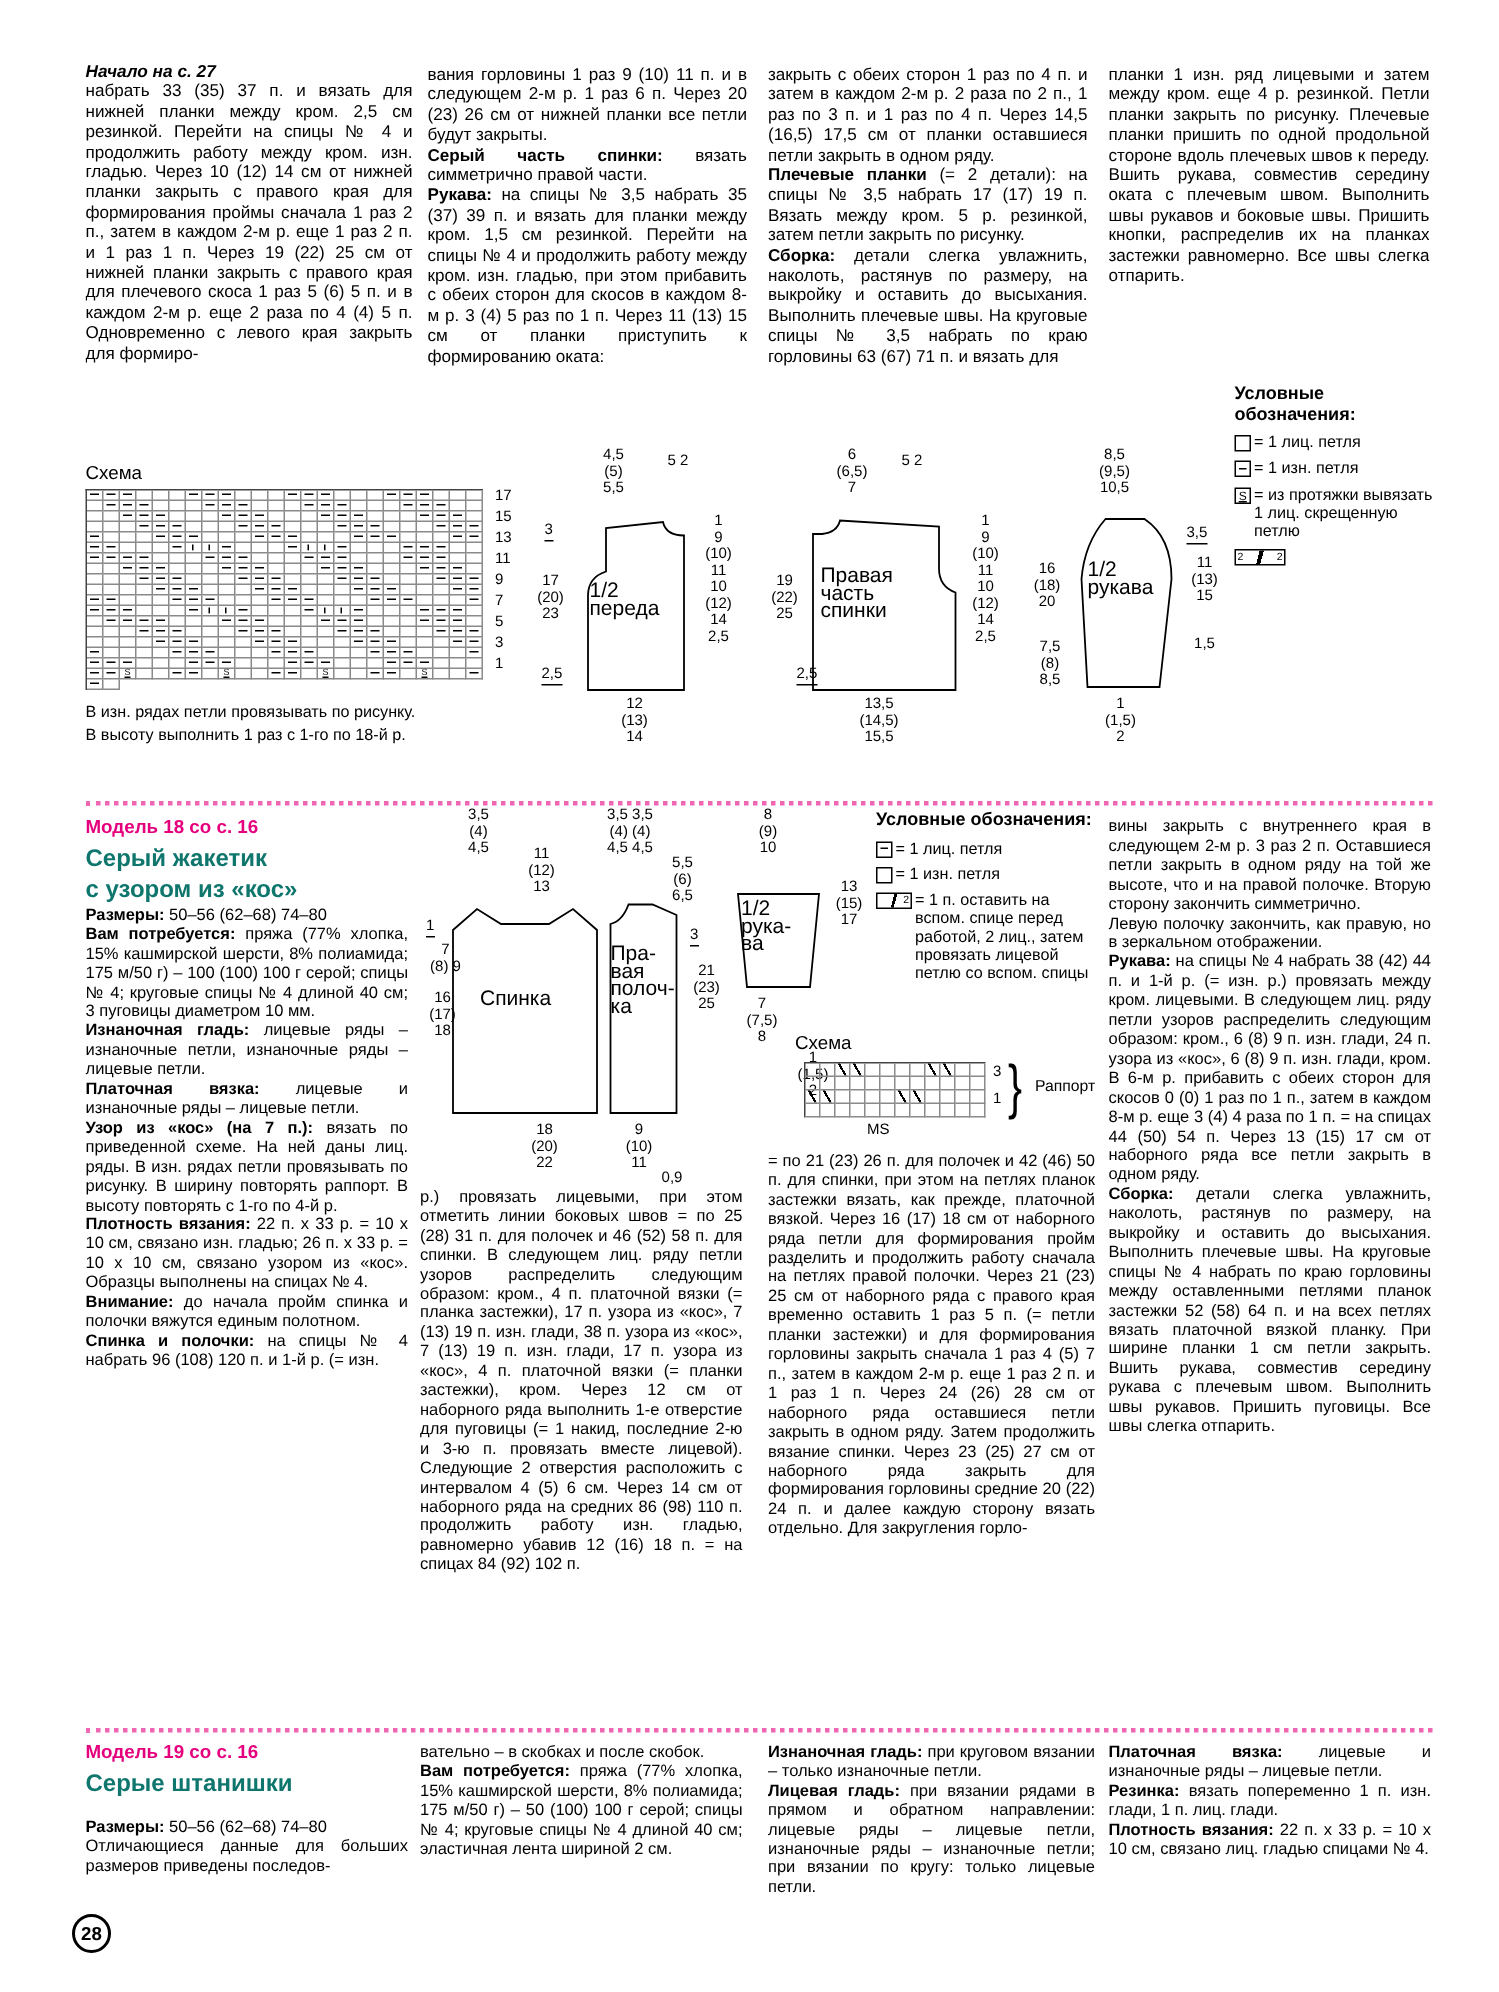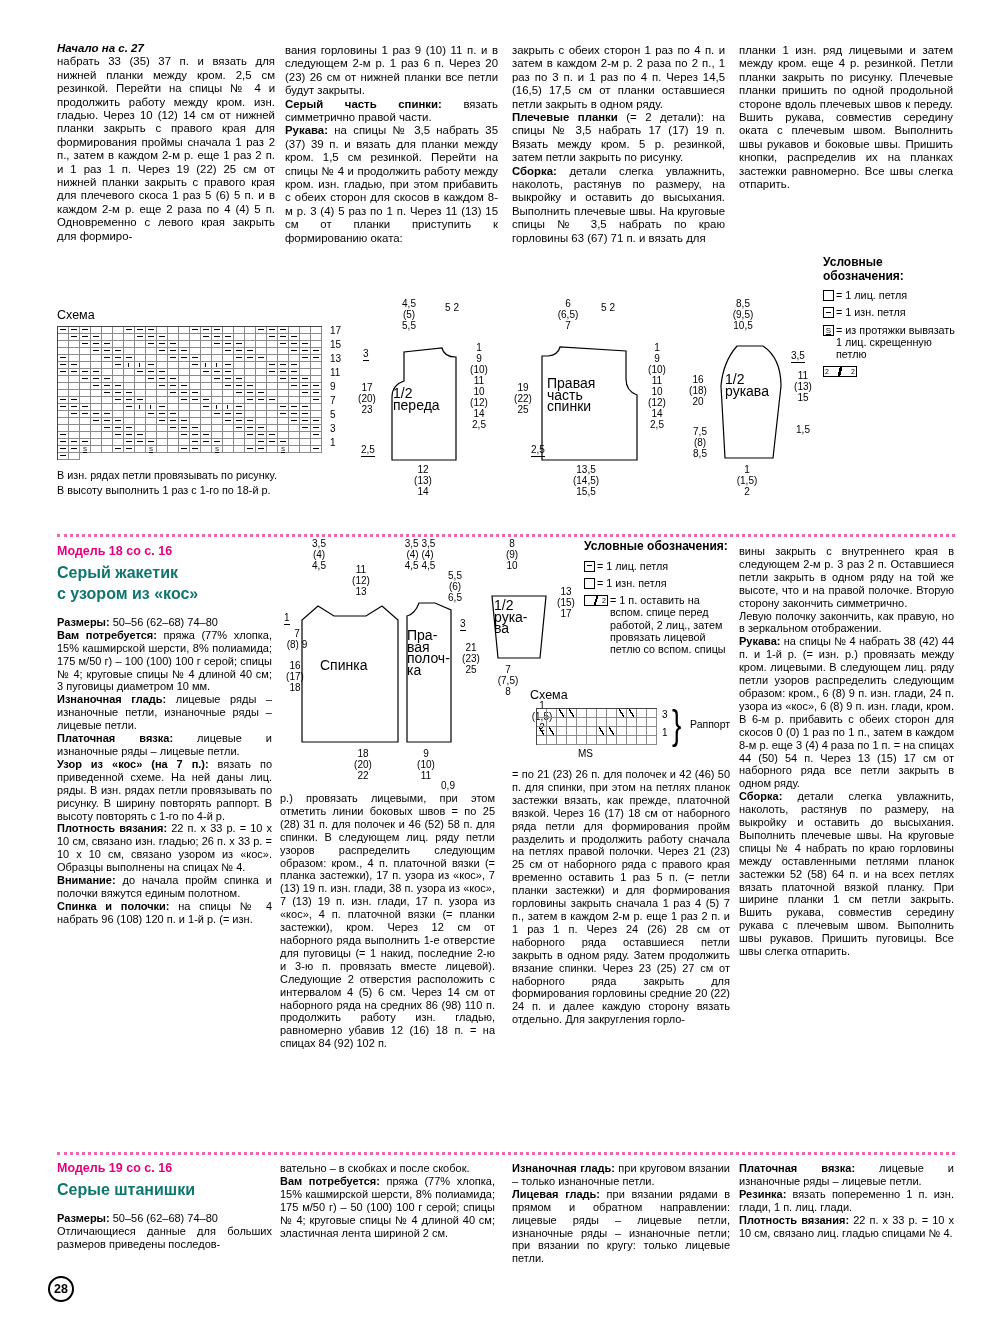--- a/index.html
+++ b/index.html
@@ -621,21 +621,21 @@
   <div class="legend-item">
     <span class="sym sym-cable4"></span>
   </div>
 </div>
 
 <div class="sep abs" style="left:57px;top:534px;width:898px"></div>
 
 <div class="abs txt-s" style="left:57px;top:545px;width:215px;height:586px">
   <div class="model-label">Модель 18 со с. 16</div>
   <div class="model-title">Серый жакетик</div>
-  <div class="model-title" style="margin-bottom:12px">с узором из «кос»</div>
+  <div class="model-title" style="">с узором из «кос»</div>
   <p><b>Размеры:</b><span> 50–56 (62–68) 74–80</span></p>
   <p><b>Вам потребуется:</b><span> пряжа (77% хлопка, 15% кашмирской шерсти, 8% полиамида; 175 м/50 г) – 100 (100) 100 г серой; спицы № 4; круговые спицы № 4 длиной 40 см; 3 пуговицы диаметром 10 мм.</span></p>
   <p><b>Изнаночная гладь:</b><span> лицевые ряды – изнаночные петли, изнаночные ряды – лицевые петли.</span></p>
   <p><b>Платочная вязка:</b><span> лицевые и изнаночные ряды – лицевые петли.</span></p>
   <p><b>Узор из «кос» (на 7 п.):</b><span> вязать по приведенной схеме. На ней даны лиц. ряды. В изн. рядах петли провязывать по рисунку. В ширину повторять раппорт. В высоту повторять с 1-го по 4-й р.</span></p>
   <p><b>Плотность вязания:</b><span> 22 п. х 33 р. = 10 х 10 см, связано изн. гладью; 26 п. х 33 р. = 10 х 10 см, связано узором из «кос». Образцы выполнены на спицах № 4.</span></p>
   <p><b>Внимание:</b><span> до начала пройм спинка и полочки вяжутся единым полотном.</span></p>
   <p><b>Спинка и полочки:</b><span> на спицы № 4 набрать 96 (108) 120 п. и 1-й р. (= изн.</span></p>
 </div>
 

